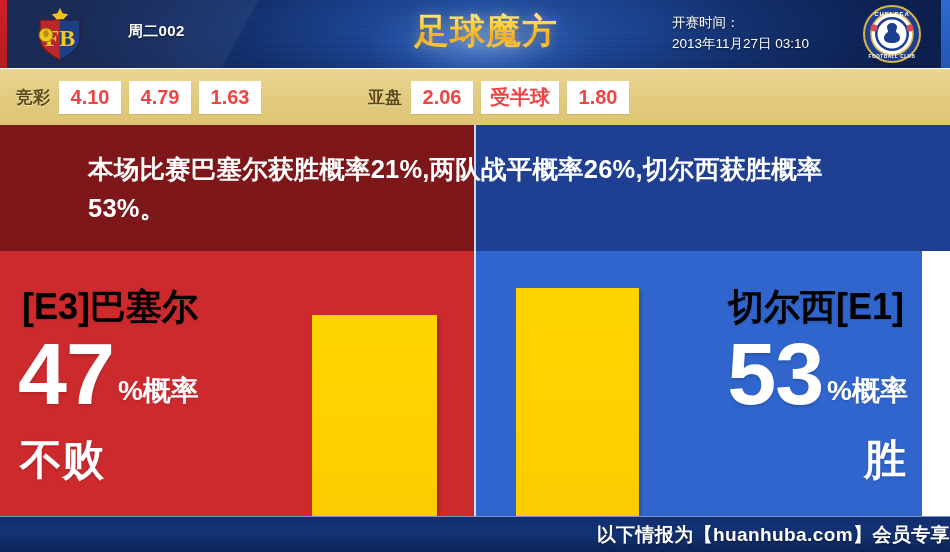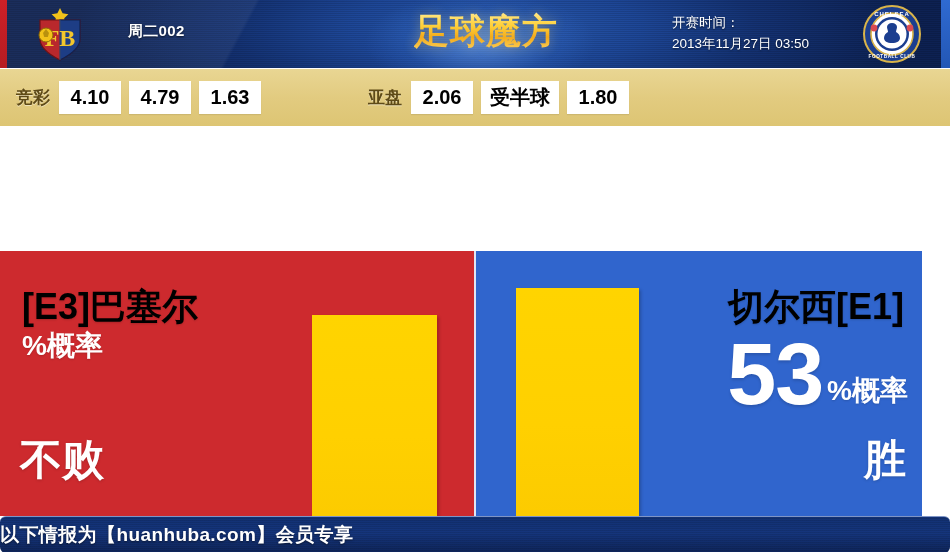--- a/index.html
+++ b/index.html
@@ -103,21 +103,21 @@
   .odds-label {
     color: #5e4a17;
     font-size: 17px;
     font-weight: bold;
     margin-right: 9px;
     text-shadow: 0 1px 0 rgba(255,255,255,0.45);
     white-space: nowrap;
   }
   .odds-cell {
     background: #ffffff;
-    color: #000000;
+    color: #ef4444;
     font-size: 20px;
     font-weight: bold;
     height: 33px;
     line-height: 33px;
     padding: 0 9px;
     min-width: 44px;
     text-align: center;
     margin-right: 8px;
     box-shadow: 0 1px 1px rgba(0,0,0,0.08);
     white-space: nowrap;
@@ -247,22 +247,21 @@
   .footer {
     position: absolute;
     left: 0; top: 516px;
     width: 950px; height: 36px;
     background:
       repeating-linear-gradient(0deg, rgba(0,0,0,0.10) 0px, rgba(0,0,0,0.10) 1px, rgba(255,255,255,0) 1px, rgba(255,255,255,0) 2px),
       linear-gradient(180deg, #123174 0%, #15357c 45%, #0e2458 100%);
     border-top: 1px solid #7f95c6;
     display: flex;
     align-items: center;
-    justify-content: flex-start;
-    border-radius: 6px;
+    justify-content: flex-end;
   }
   .footer-text {
     color: #ffffff;
     font-size: 19px;
     font-weight: bold;
     letter-spacing: 0.4px;
     text-shadow: 0 1px 2px rgba(0,0,0,0.5);
     white-space: nowrap;
   }
 </style>
@@ -288,21 +287,21 @@
       </svg>
     </div>
 
     <div class="match-no">周二002</div>
 
     <div class="brand-logo-shadow">足球魔方</div>
     <div class="brand-logo">足球魔方</div>
 
     <div class="kick-wrap">
       <div>开赛时间：</div>
-      <div>2013年11月27日 03:50</div>
+      <div>2013年11月27日 03:10</div>
     </div>
 
     <div class="logo-chelsea">
       <svg viewBox="0 0 60 60" width="60" height="60">
         <circle cx="30" cy="30" r="28" fill="#1b3e8f" stroke="#d9b44a" stroke-width="2"></circle>
         <circle cx="30" cy="30" r="21" fill="#ffffff" stroke="#d9b44a" stroke-width="1.6"></circle>
         <circle cx="30" cy="30" r="17" fill="#1b3e8f"></circle>
         <circle cx="30" cy="30" r="14.5" fill="#ffffff"></circle>
         <path d="M30 19 c3 0 5 2 5 4 c0 2 -1 3 -1 5 c2 1 4 3 4 6 c0 3 -3 5 -8 5 c-5 0 -8 -2 -8 -5 c0 -3 2 -5 4 -6 c0 -2 -1 -3 -1 -5 c0 -2 2 -4 5 -4z" fill="#1b3e8f"></path>
         <circle cx="12" cy="24" r="3.4" fill="#d94a52"></circle>
@@ -324,25 +323,32 @@
 
     <div class="odds-group" style="left:368px;">
       <span class="odds-label">亚盘</span>
       <span class="odds-cell">2.06</span>
       <span class="odds-cell">受半球</span>
       <span class="odds-cell last">1.80</span>
     </div>
 
   </div>
 
+  <div class="summary">
+    <div class="summary-left"></div>
+    <div class="summary-right"></div>
+    <div class="summary-divider"></div>
+    <div class="summary-text">本场比赛巴塞尔获胜概率21%,两队战平概率26%,切尔西获胜概率53%。</div>
+  </div>
 
   <div class="main">
     <div class="panel-left">
       <div class="team-name left">[E3]巴塞尔</div>
       <div class="pct-row left">
+        <span class="pct-num">47</span>
         <span class="pct-suffix">%概率</span>
       </div>
       <div class="outcome left">不败</div>
       <div class="bar bar-left"></div>
     </div>
 
     <div class="panel-right">
       <div class="team-name right">切尔西[E1]</div>
       <div class="pct-row right">
         <span class="pct-num">53</span>

